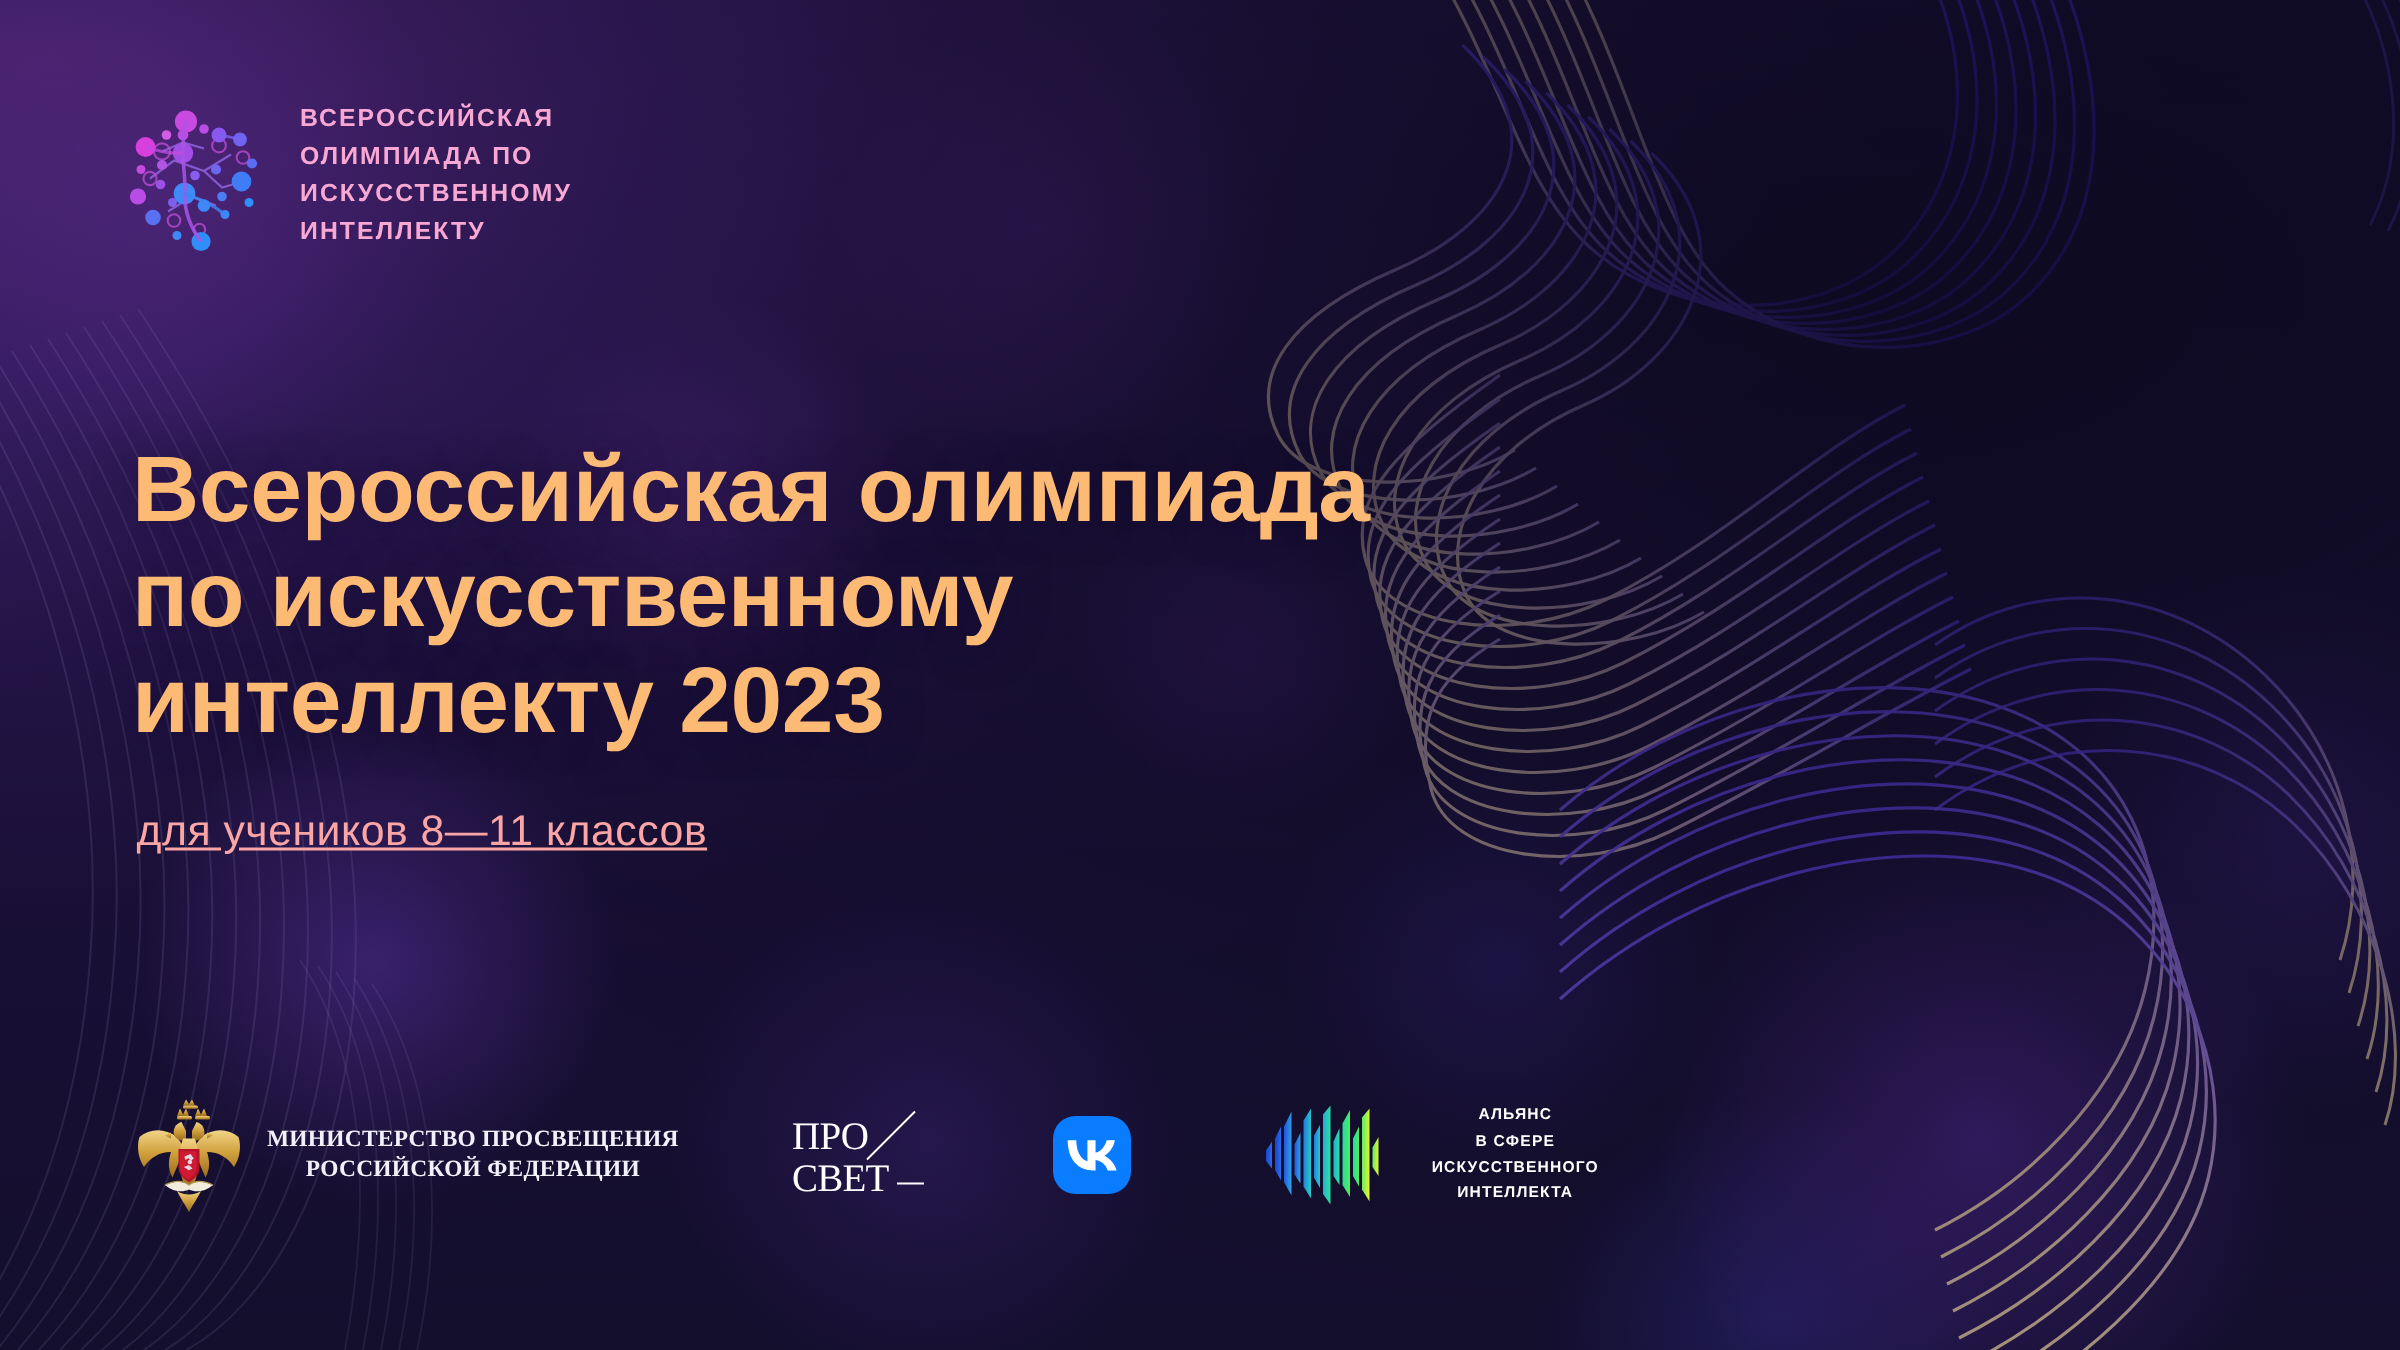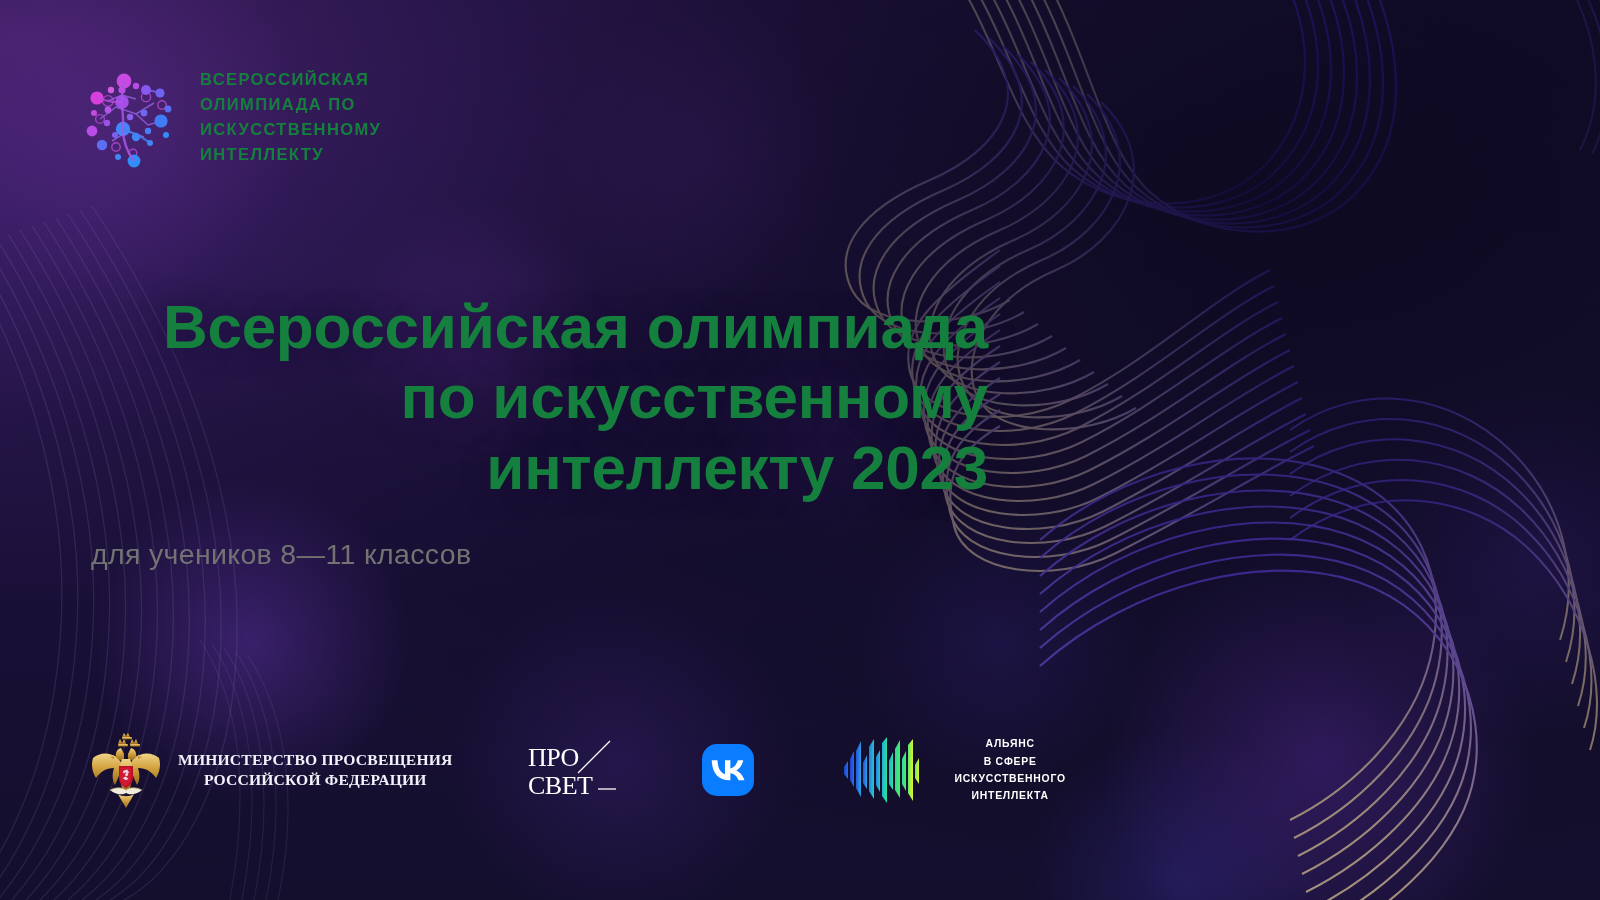--- a/index.html
+++ b/index.html
@@ -33,36 +33,35 @@
     background:
       radial-gradient(120% 110% at 78% 22%, rgba(10,8,26,.80) 0%, rgba(10,8,26,.30) 42%, rgba(10,8,26,0) 70%),
       linear-gradient(to bottom, rgba(10,8,28,.22), rgba(10,8,28,0) 30%, rgba(10,8,28,.18) 100%);
   }
   .bgsvg{position:absolute;inset:0;}
 
   
   #logo-lockup{position:absolute;left:78px;top:57px;display:flex;align-items:center;gap:20px;}
   #logo-mark{width:102px;height:120px;display:block;}
   #logo-wordmark{
-    color:#15803d;font-weight:700;font-size:16.5px;line-height:1.52;
+    color:#f9a8d4;font-weight:700;font-size:16.5px;line-height:1.52;
     letter-spacing:.085em;white-space:pre-line;text-transform:uppercase;
   }
 
   
   #hero{position:absolute;left:88px;top:292px;width:900px;}
   #hero-title{
-    margin:0;color:#15803d;font-weight:700;
+    margin:0;color:#fdba74;font-weight:700;
     font-size:62px;line-height:1.135;letter-spacing:-0.004em;
     white-space:pre-line;
     text-shadow:0 2px 26px rgba(20,8,50,.55);
-    text-align:right;
   }
   #hero-subtitle{
-    margin:34px 0 0 3px;color:#737373;font-weight:400;
-    font-size:28.5px;letter-spacing:.012em;line-height:1.2;
+    margin:34px 0 0 3px;color:#fca5a5;font-weight:400;
+    font-size:28.5px;letter-spacing:.012em;line-height:1.2;text-decoration:underline;
   }
 
   
   #partners{
     position:absolute;left:88px;top:722px;height:96px;
     display:flex;align-items:center;gap:58px;
   }
   .partner{display:flex;align-items:center;}
 
   

